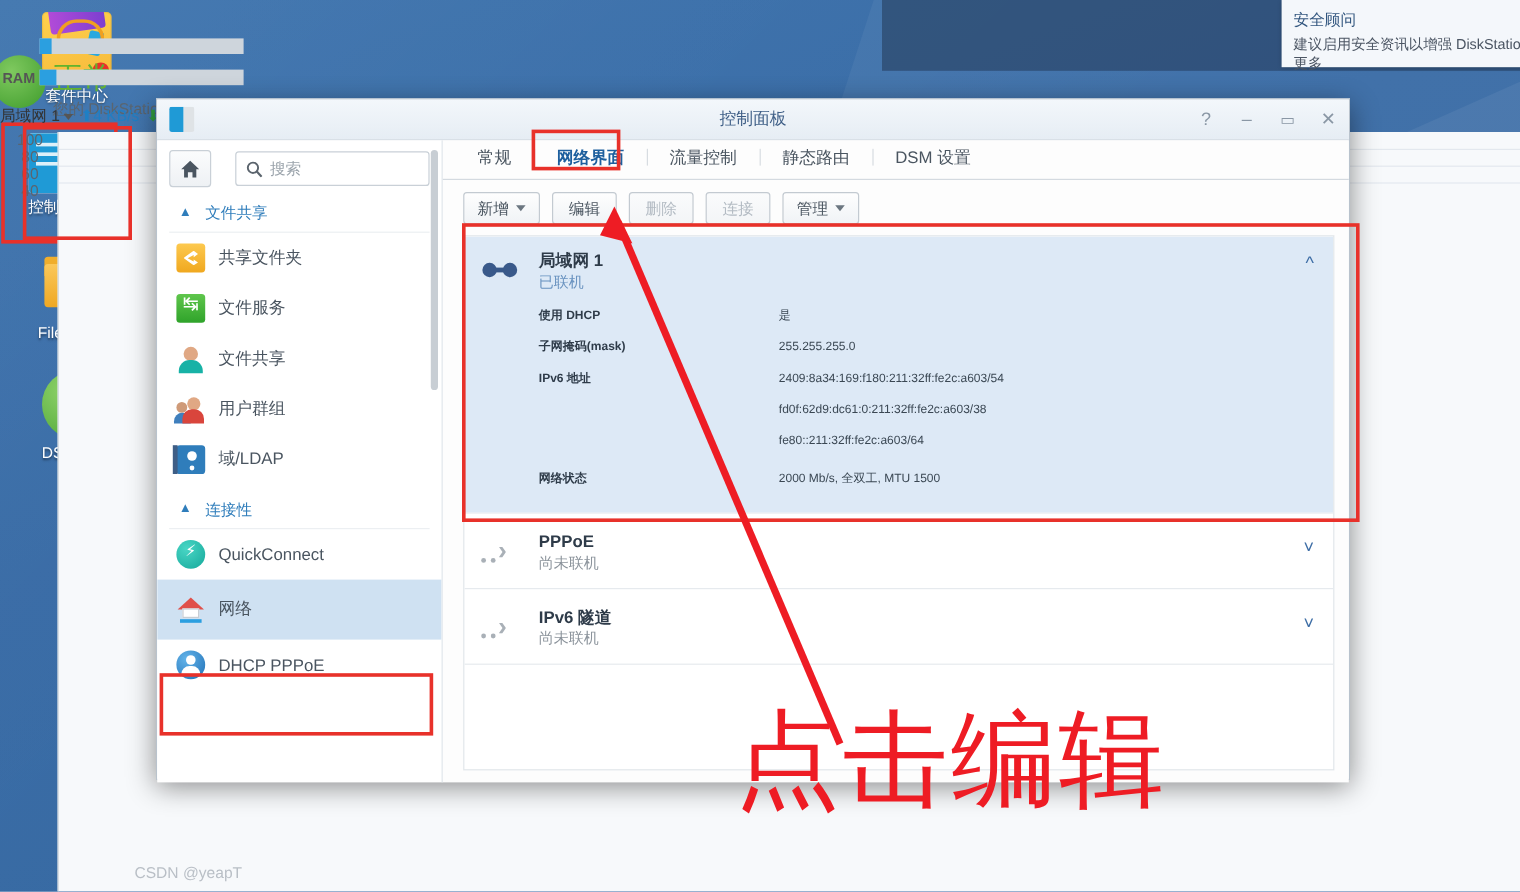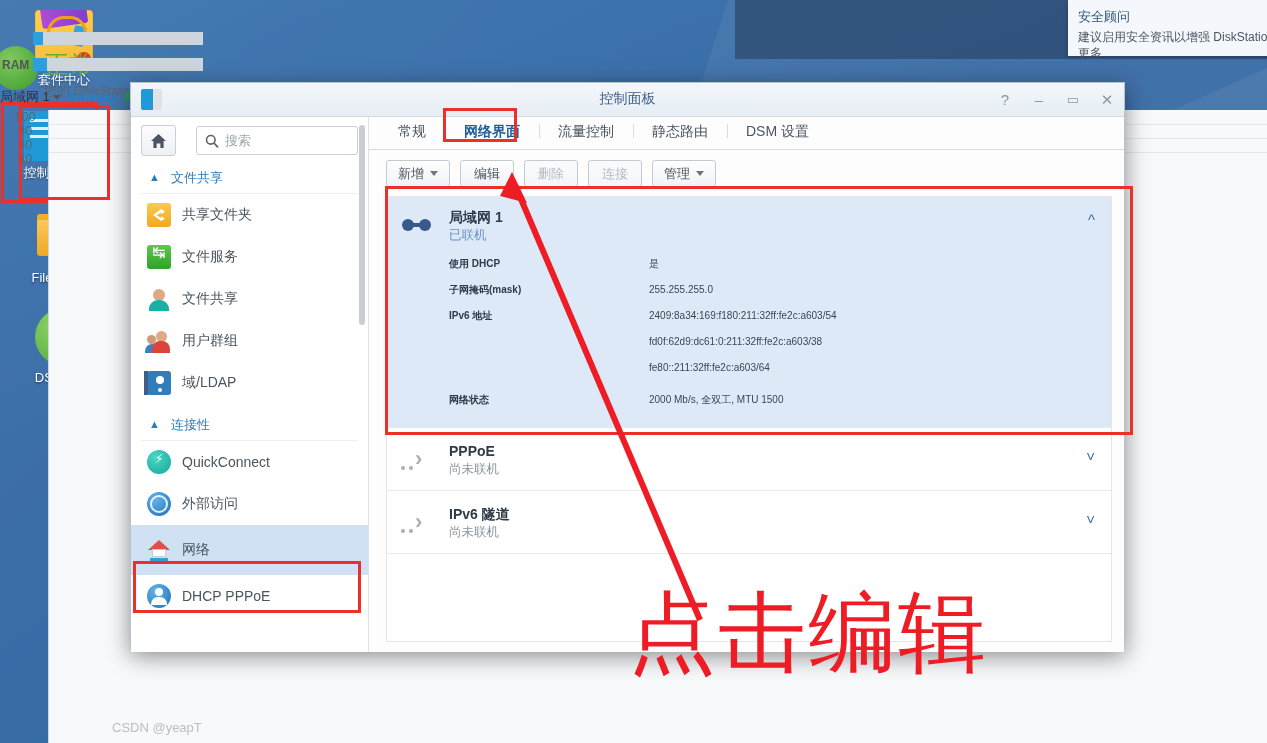--- a/index.html
+++ b/index.html
@@ -195,21 +195,21 @@
   .if-sep{height:1px;background:#e6eaee;margin:0 0 0 0;}
 
   
   .anno{position:absolute;border:3px solid #e8312a;box-sizing:border-box;pointer-events:none;}
   #anno-tab{left:443px;top:108px;width:74px;height:34px;}
   #anno-panel{left:385px;top:186px;width:748px;height:249px;}
   #anno-side{left:133px;top:561px;width:228px;height:52px;}
   #anno-cp-icon{left:19px;top:105px;width:91px;height:95px;}
   #arrow-svg{position:absolute;left:0;top:0;width:1267px;height:743px;pointer-events:none;}
   #overlay-text{position:absolute;left:612px;top:585px;font-size:88px;color:#ee1c24;
-     font-family:"DejaVu Sans",sans-serif;line-height:96px;letter-spacing:2px;white-space:nowrap;pointer-events:none;margin-left:16px;}
+     font-family:"DejaVu Sans",sans-serif;line-height:96px;letter-spacing:2px;white-space:nowrap;pointer-events:none;}
 </style>
 </head>
 <body>
 
 <div id="desktop">
   <div class="bg-dark-top"></div>
   <div class="bg-shape-a"></div>
   <div class="bg-shape-b"></div>
   <div class="bg-dark-strip"></div>
 </div>
@@ -366,24 +366,20 @@
           <span>域/LDAP</span>
         </div>
 
         <div class="grp" style="margin-top:6px;">
           <span class="chev">▲</span>
           <span>连接性</span>
         </div>
         <div class="s-item">
           <span class="s-ico ic-qc"></span>
           <span>QuickConnect</span>
-        </div>
-        <div class="s-item">
-          <span class="s-ico ic-ext"></span>
-          <span>外部访问</span>
         </div>
         <div class="s-item active" style="padding-top:13px;padding-bottom:13px;">
           <span class="s-ico ic-net">
               <i class="roof"></i>
               <i class="hse"></i>
               <i class="base"></i>
             </span>
           <span>网络</span>
         </div>
         <div class="s-item">

